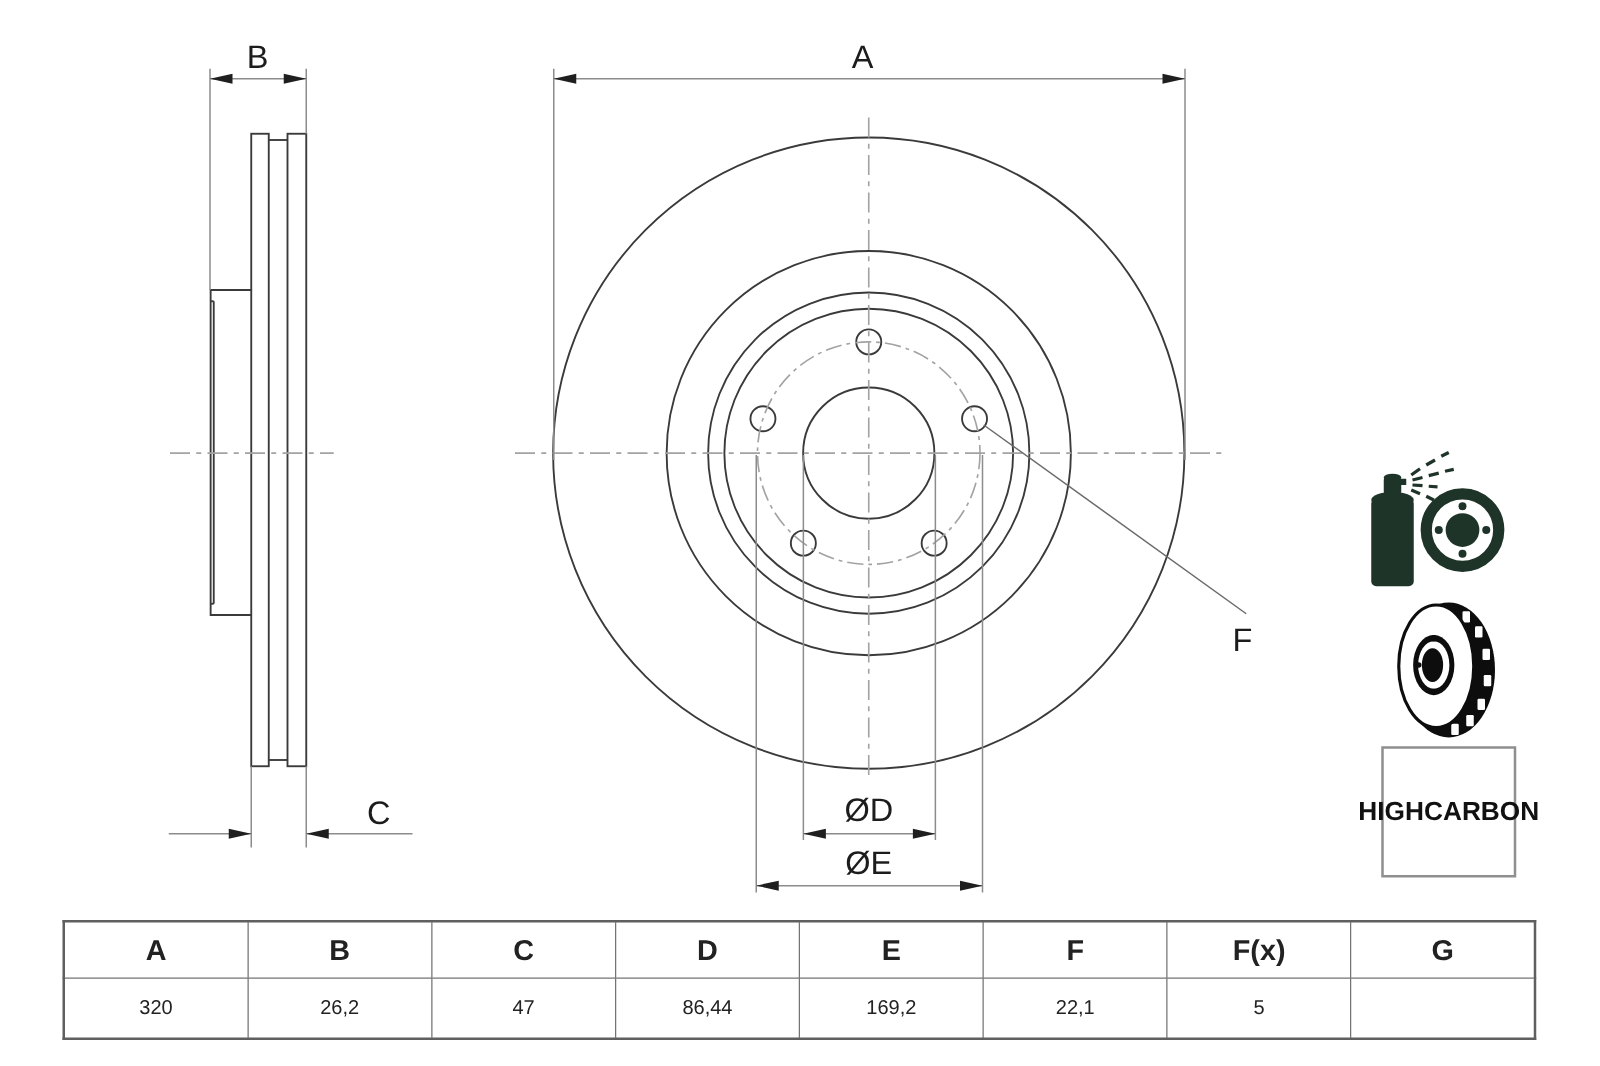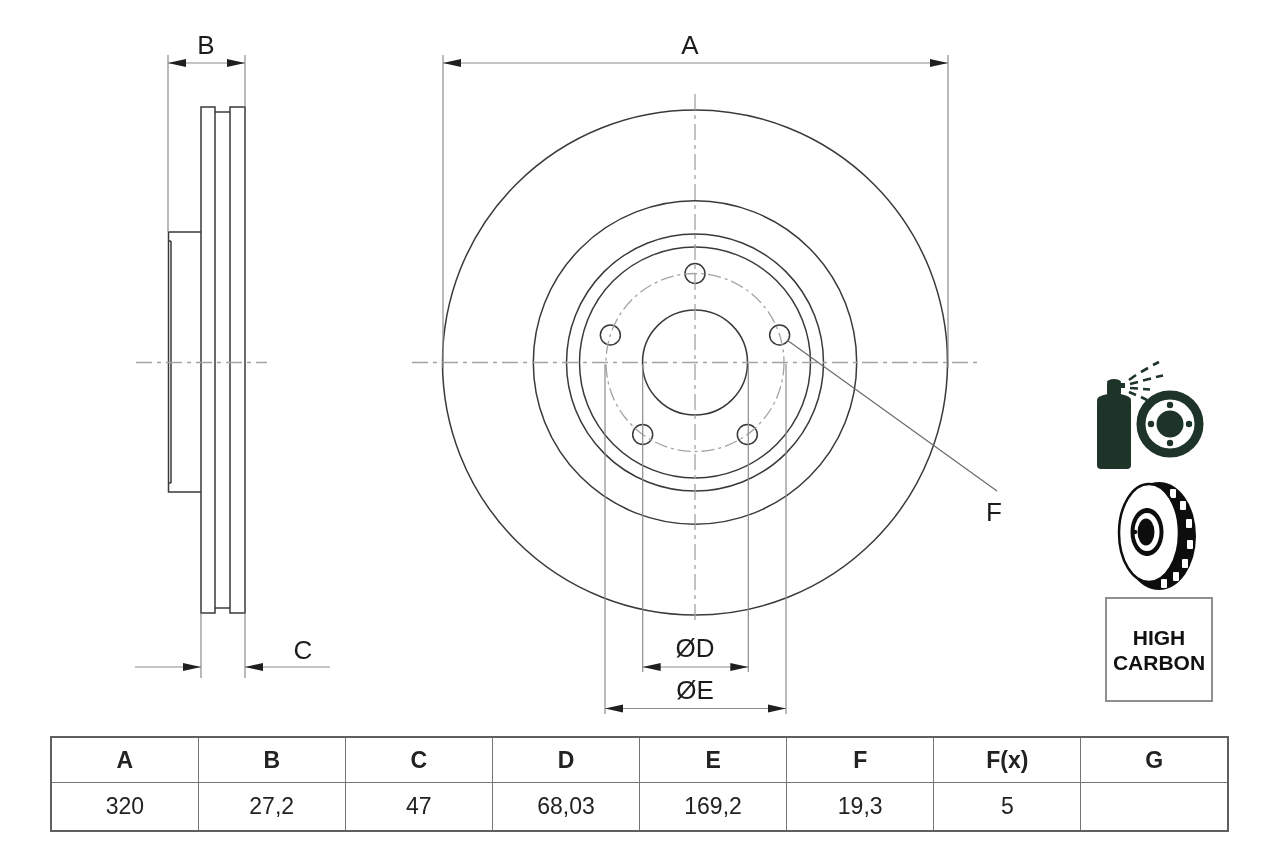--- a/index.html
+++ b/index.html
@@ -7,24 +7,24 @@
           font-family:"Liberation Sans",sans-serif;}
   svg{position:absolute;left:0;top:0;}
   .dim-label{font-family:"Liberation Sans",sans-serif;font-size:26px;fill:#1c1c1c;}
   
   table.dims{position:absolute;left:50px;top:736px;width:1179px;height:89px;
              border-collapse:collapse;table-layout:fixed;background:#fff;
              border:2px solid #5f5f5f;}
   table.dims th,table.dims td{border:1.5px solid #747474;text-align:center;
              vertical-align:middle;color:#222;font-family:"Liberation Sans",sans-serif;}
   table.dims th{font-size:23px;font-weight:bold;height:42px;}
-  table.dims td{font-size:23px;font-weight:normal;height:45px;}
+  table.dims td{font-size:16px;font-weight:normal;height:45px;}
   
   .badge{position:absolute;left:1105px;top:597px;width:104px;height:101px;
-         border:2px solid #8f8f8f;background:#fff;display:flex;flex-direction:column;
+         border:2px solid #8f8f8f;background:#fff;display:flex;flex-direction:row;
          align-items:center;justify-content:center;text-align:center;
          font-weight:bold;font-size:21px;line-height:25px;color:#111;}
 </style>
 </head>
 <body>
 
 <div class="canvas">
 
   <svg width="1280" height="734" viewBox="0 0 1280 734">
 
@@ -180,24 +180,24 @@
       <th>B</th>
       <th>C</th>
       <th>D</th>
       <th>E</th>
       <th>F</th>
       <th>F(x)</th>
       <th>G</th>
     </tr>
     <tr>
       <td>320</td>
-      <td>27,2</td>
+      <td>26,2</td>
       <td>47</td>
-      <td>68,03</td>
+      <td>86,44</td>
       <td>169,2</td>
-      <td>19,3</td>
+      <td>22,1</td>
       <td>5</td>
       <td></td>
     </tr>
   </tbody>
     </table>
 
 </div>
 
 </body></html>

